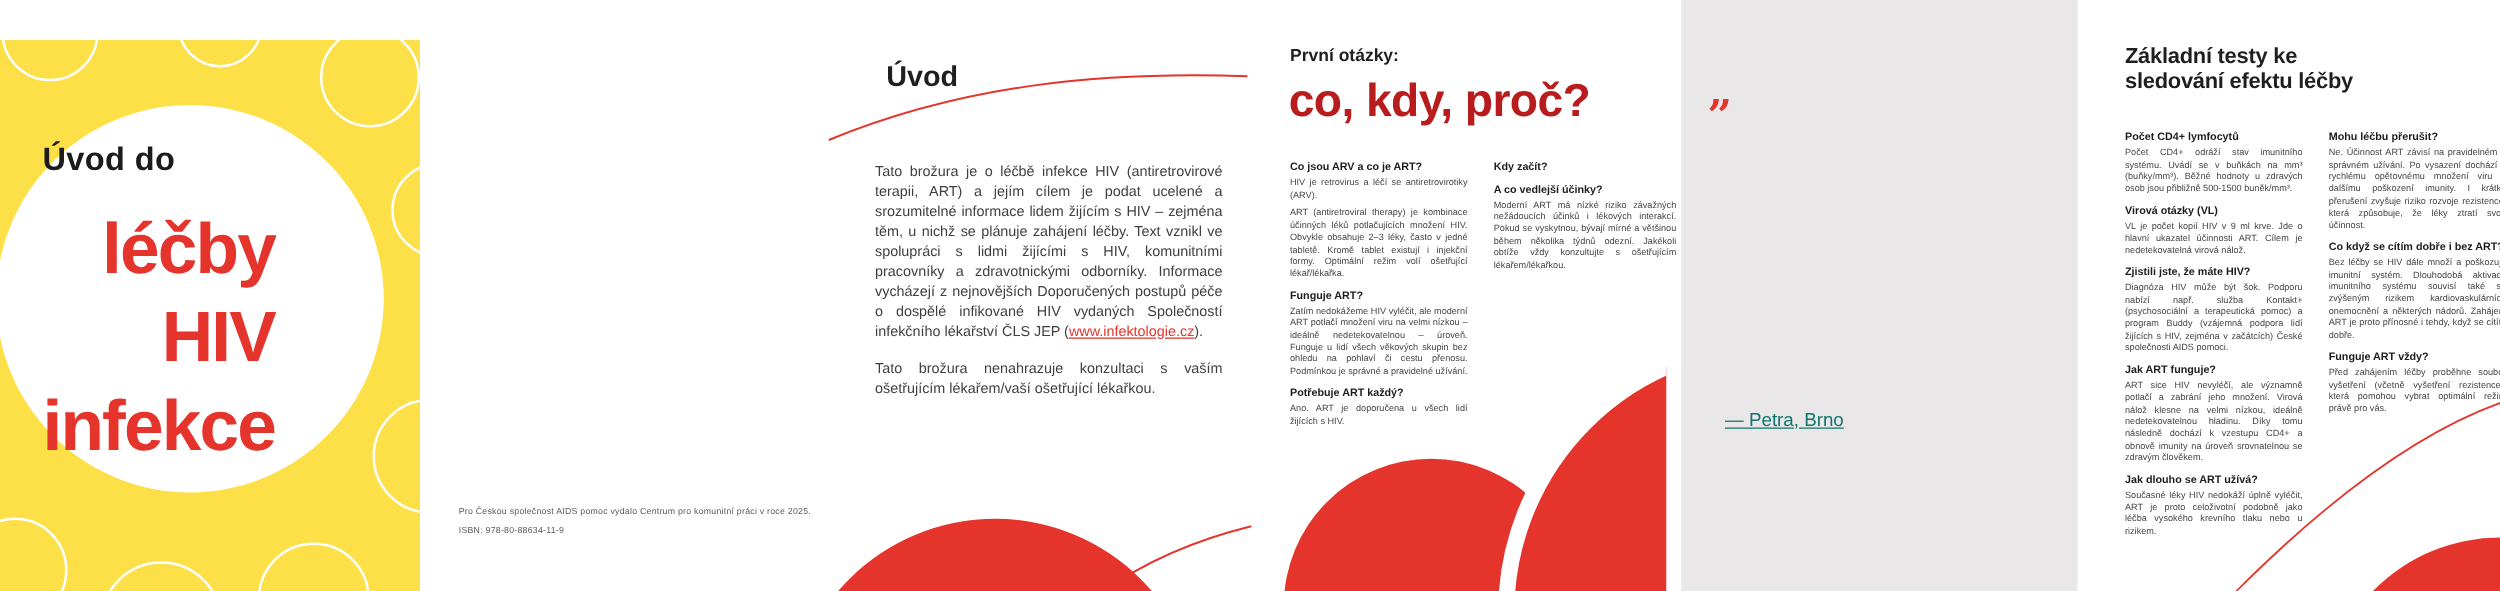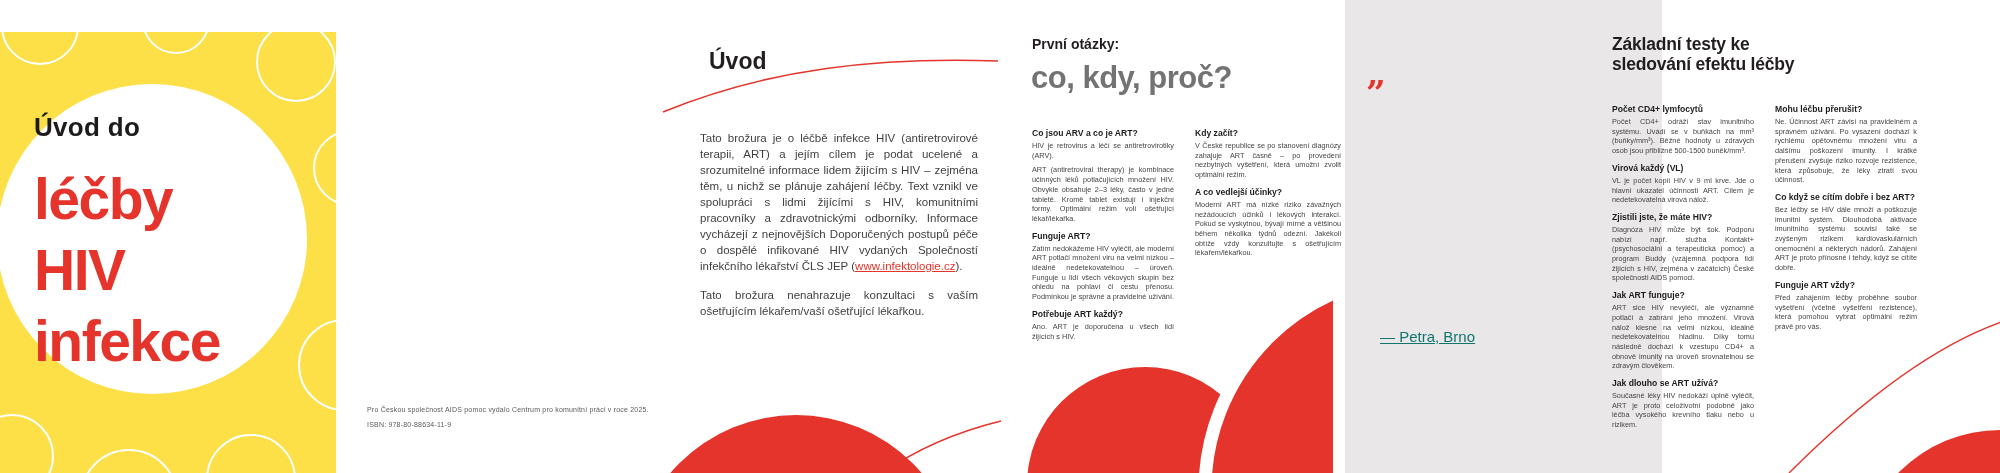--- a/index.html
+++ b/index.html
@@ -8,30 +8,30 @@
     background:#ffffff;
     font-family:"Liberation Sans","DejaVu Sans",sans-serif;
     -webkit-font-smoothing:antialiased;
   }
   .page{position:absolute; top:0; height:473px; z-index:2;}
   #cover{left:0; width:336px; background:#fde047; overflow:hidden;margin-top:32px;}
   #credits-page{left:336px; width:331px;}
   #intro-page{left:667px; width:333px;}
   #questions-page{left:1000px; width:333px;}
   #quote-page{left:1345px; width:317px; background:#e9e7e8;}
-  #tests-page{left:1574px; width:268px;}
+  #tests-page{left:1662px; width:268px;}
 
   
   #deco{position:absolute; inset:0; z-index:1; pointer-events:none;}
 
   
   #cover svg{position:absolute; inset:0;}
   .cover-text{position:absolute; left:34px; top:80px; z-index:3;}
   .cover-kicker{font-size:26px; font-weight:800; color:#1d1a1b; letter-spacing:.3px;}
-  .cover-title{margin-top:21px; font-size:57px; line-height:71px; font-weight:800; color:#e4342b; letter-spacing:-1.5px;}
+  .cover-title{margin-top:21px; font-size:57px; line-height:71px; font-weight:800; color:#e4342b; letter-spacing:-1.5px;text-align:right;}
 
   
   .credit-line{position:absolute; left:31px; margin:0; font-size:7px; color:#5a5a5a; letter-spacing:.2px;}
   .credit-line.l1{top:406px;}
   .credit-line.l2{top:421px;}
 
   
   .intro-heading{position:absolute; left:30px; top:36px; margin:12px; font-size:23px; font-weight:800; color:#221e1f;}
   .intro-body{position:absolute; left:33px; top:130px; width:278px;}
   .intro-body p{margin:0 0 13px 0; font-size:11.5px; line-height:16px; text-align:justify; color:#3f3f3f;}
@@ -40,21 +40,21 @@
   
   .qa-cols{position:absolute; display:flex; gap:21px;}
   .qa-col{width:142px;}
   .qa-col.wide{width:146px;}
   .qa-col .q{margin:7px 0 2.5px 0; font-size:8.6px; font-weight:800; color:#1c1c1c; line-height:10.5px;}
   .qa-col .q:first-child{margin-top:0;}
   .qa-col .a{margin:0 0 5px 0; font-size:7.3px; line-height:9.7px; text-align:justify; color:#454545;}
 
   
   .q-kicker{position:absolute; left:32px; top:36px; margin:0; font-size:14px; font-weight:800; color:#221e1f;}
-  .q-title{position:absolute; left:31px; top:60px; margin:0; font-size:31px; font-weight:800; color:#737373; letter-spacing:-.5px;}
+  .q-title{position:absolute; left:31px; top:60px; margin:0; font-size:37px; font-weight:800; color:#b91c1c; letter-spacing:-.5px;}
   #questions-cols{left:32px; top:128px;}
 
   
   .open-mark{position:absolute; left:21px; top:76px; font-size:34px; line-height:34px; font-weight:800;
     color:#e4342b; font-family:"DejaVu Serif","Liberation Serif",serif;}
   .quote-text{position:absolute; left:38px; top:86px; width:264px; margin:0;
     font-size:19.5px; line-height:27.5px; font-weight:500; color:#2a2a2a; letter-spacing:-.2px;}
   .close-mark{color:#e4342b; font-weight:800; font-size:26px;
     font-family:"DejaVu Serif","Liberation Serif",serif; position:relative; top:9px; left:4px;}
   .quote-attr{position:absolute; left:35px; top:328px; margin:0; font-size:15px; color:#0f766e;text-decoration:underline;}
@@ -136,39 +136,38 @@
           <h4 class="q">Co jsou ARV a co je ART?</h4>
           <p class="a">HIV je retrovirus a léčí se antiretrovirotiky (ARV).</p>
           <p class="a">ART (antiretroviral therapy) je kombinace účinných léků potlačujících množení HIV. Obvykle obsahuje 2–3 léky, často v jedné tabletě. Kromě tablet existují i injekční formy. Optimální režim volí ošetřující lékař/lékařka.</p>
           <h4 class="q">Funguje ART?</h4>
           <p class="a">Zatím nedokážeme HIV vyléčit, ale moderní ART potlačí množení viru na velmi nízkou – ideálně nedetekovatelnou – úroveň. Funguje u lidí všech věkových skupin bez ohledu na pohlaví či cestu přenosu. Podmínkou je správné a pravidelné užívání.</p>
           <h4 class="q">Potřebuje ART každý?</h4>
           <p class="a">Ano. ART je doporučena u všech lidí žijících s HIV.</p>
         </div>
       <div class="qa-col wide">
           <h4 class="q">Kdy začít?</h4>
-          <p class="a">V České republice se po stanovení diagnózy zahajuje ART časně – po provedení nezbytných vyšetření, která umožní zvolit optimální režim.</p>
           <h4 class="q">A co vedlejší účinky?</h4>
           <p class="a">Moderní ART má nízké riziko závažných nežádoucích účinků i lékových interakcí. Pokud se vyskytnou, bývají mírné a většinou během několika týdnů odezní. Jakékoli obtíže vždy konzultujte s ošetřujícím lékařem/lékařkou.</p>
         </div>
     </div>
   </section>
 
   <section class="page" id="quote-page">
     <span class="open-mark">”</span>
     <p class="quote-attr">— Petra, Brno</p>
   </section>
 
   <section class="page" id="tests-page">
     <h2 class="tests-title">Základní testy ke sledování efektu léčby</h2>
     <div class="qa-cols" id="tests-cols">
       <div class="qa-col">
           <h4 class="q">Počet CD4+ lymfocytů</h4>
           <p class="a">Počet CD4+ odráží stav imunitního systému. Uvádí se v buňkách na mm³ (buňky/mm³). Běžné hodnoty u zdravých osob jsou přibližně 500-1500 buněk/mm³.</p>
-          <h4 class="q">Virová každý (VL)</h4>
+          <h4 class="q">Virová otázky (VL)</h4>
           <p class="a">VL je počet kopií HIV v 9 ml krve. Jde o hlavní ukazatel účinnosti ART. Cílem je nedetekovatelná virová nálož.</p>
           <h4 class="q">Zjistili jste, že máte HIV?</h4>
           <p class="a">Diagnóza HIV může být šok. Podporu nabízí např. služba Kontakt+ (psychosociální a terapeutická pomoc) a program Buddy (vzájemná podpora lidí žijících s HIV, zejména v začátcích) České společnosti AIDS pomoci.</p>
           <h4 class="q">Jak ART funguje?</h4>
           <p class="a">ART sice HIV nevyléčí, ale významně potlačí a zabrání jeho množení. Virová nálož klesne na velmi nízkou, ideálně nedetekovatelnou hladinu. Díky tomu následně dochází k vzestupu CD4+ a obnově imunity na úroveň srovnatelnou se zdravým člověkem.</p>
           <h4 class="q">Jak dlouho se ART užívá?</h4>
           <p class="a">Současné léky HIV nedokáží úplně vyléčit, ART je proto celoživotní podobně jako léčba vysokého krevního tlaku nebo u rizikem.</p>
         </div>
       <div class="qa-col">
           <h4 class="q">Mohu léčbu přerušit?</h4>

